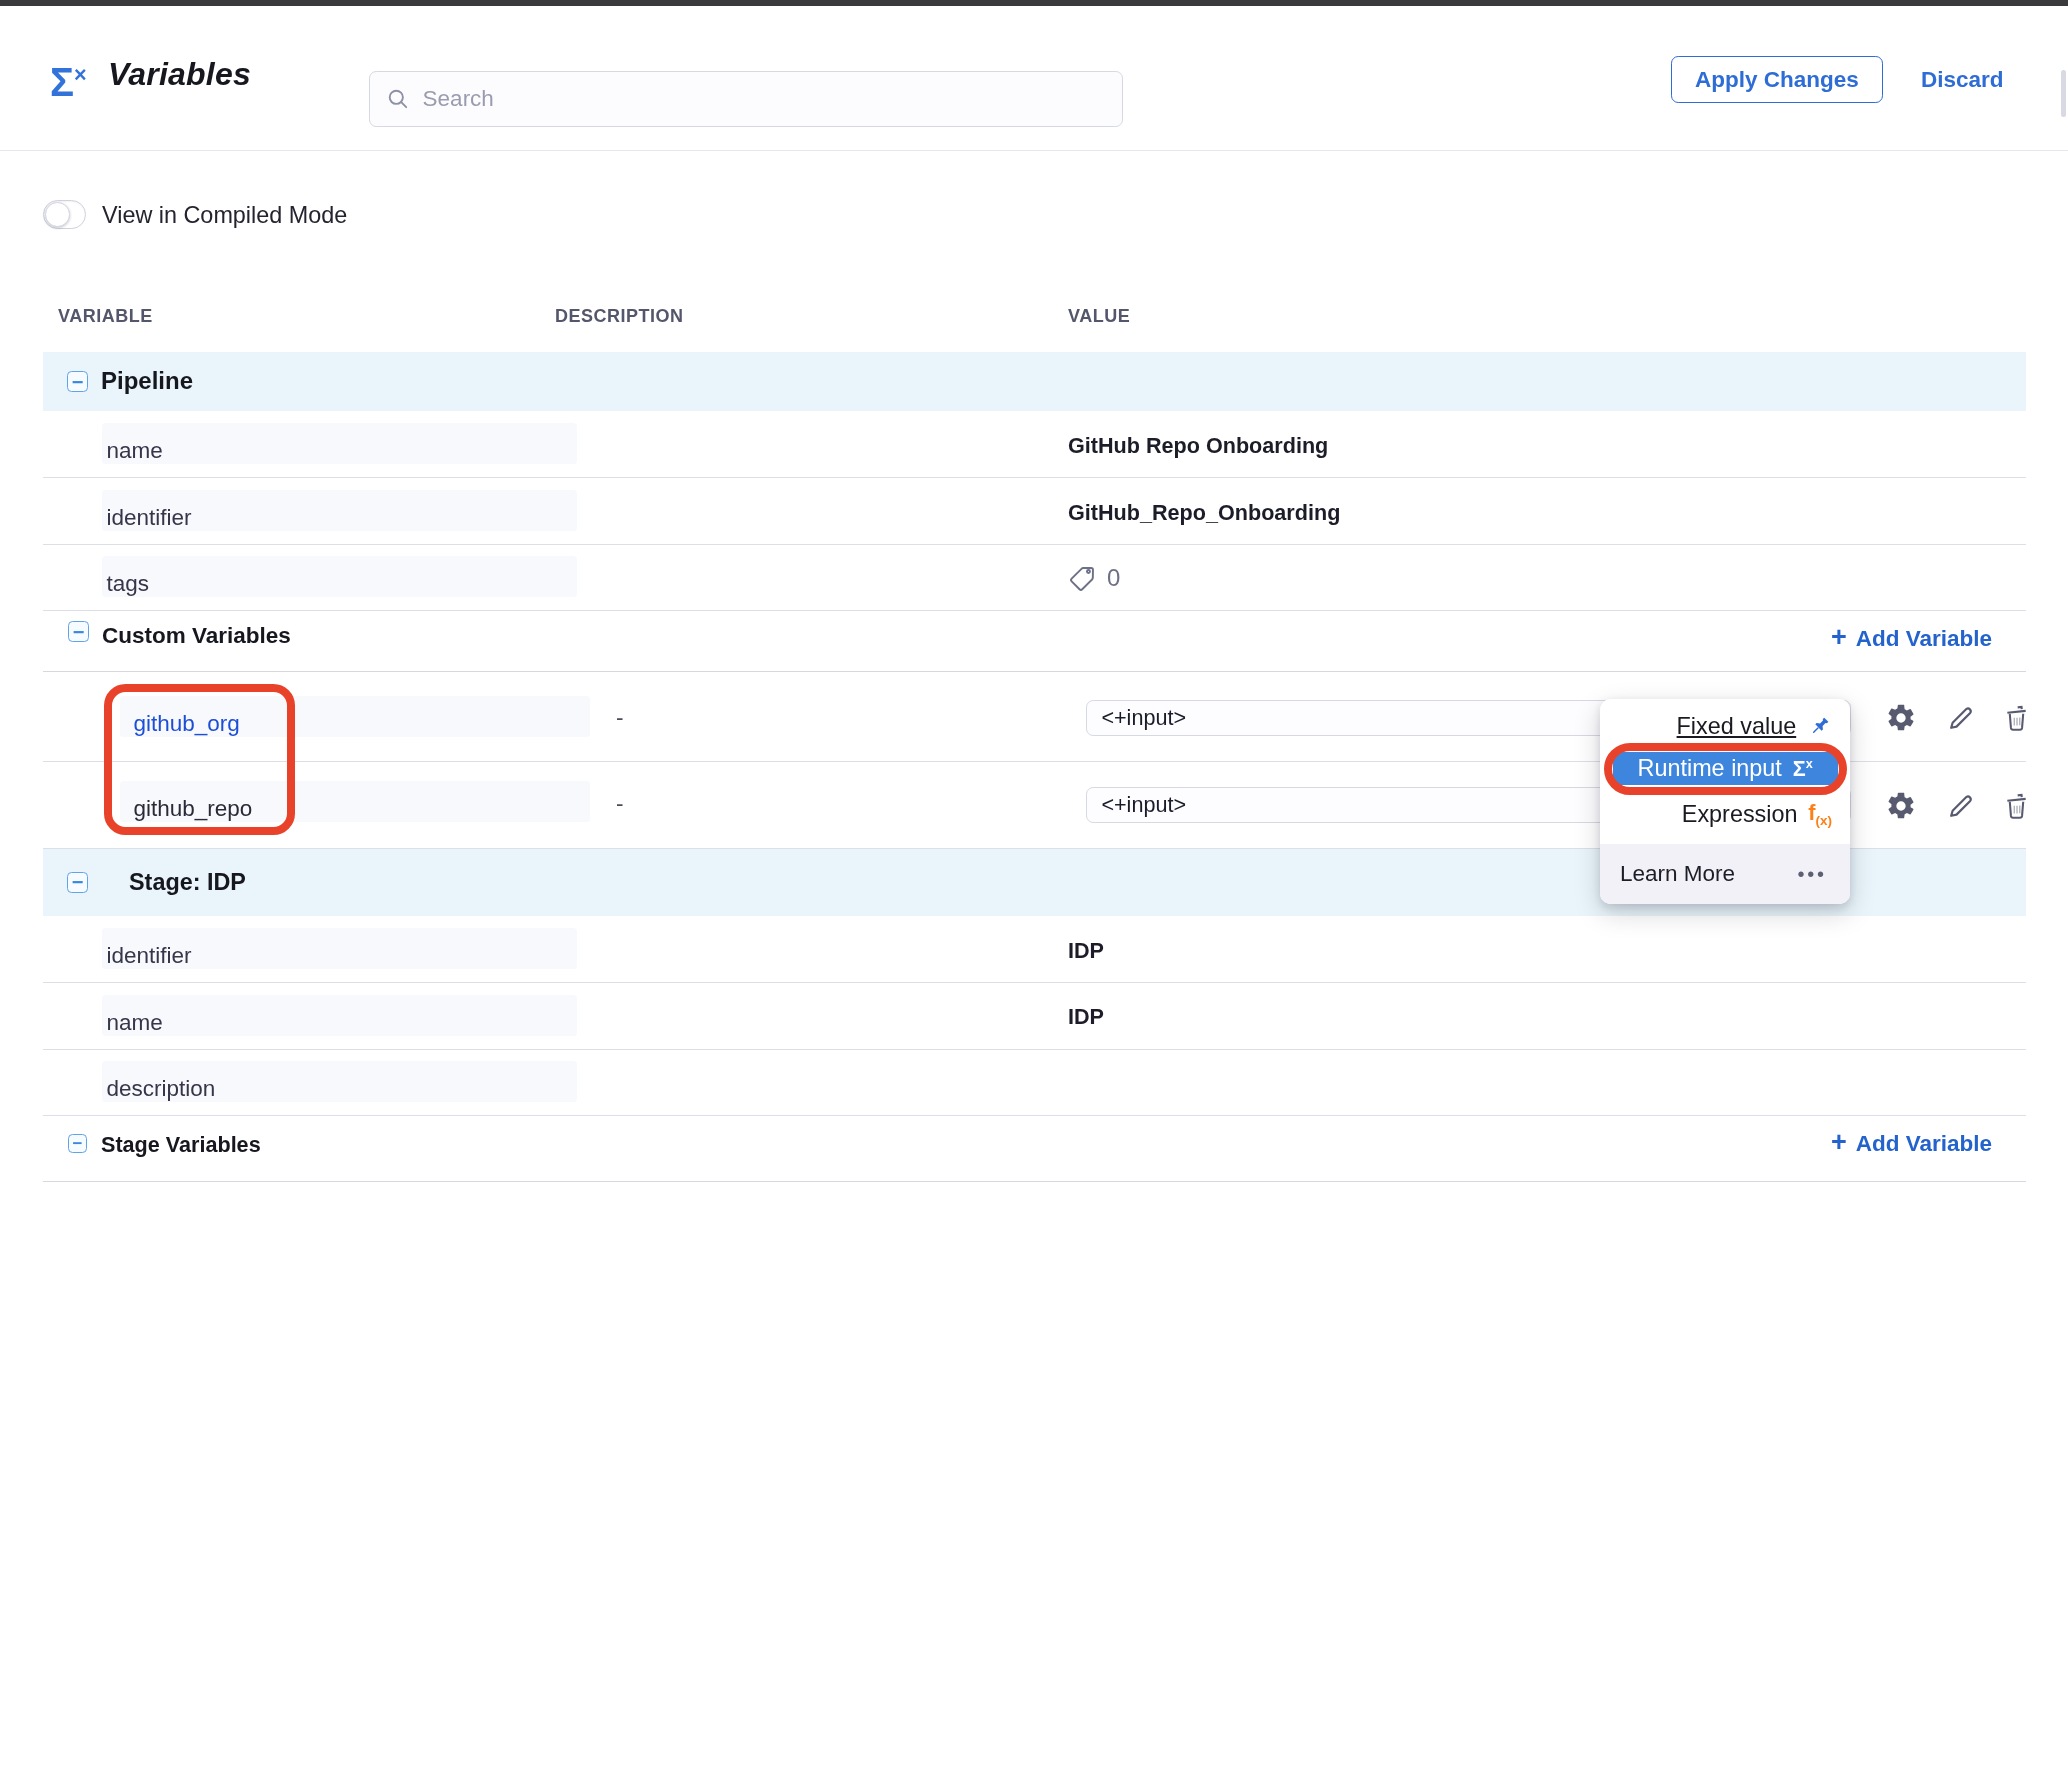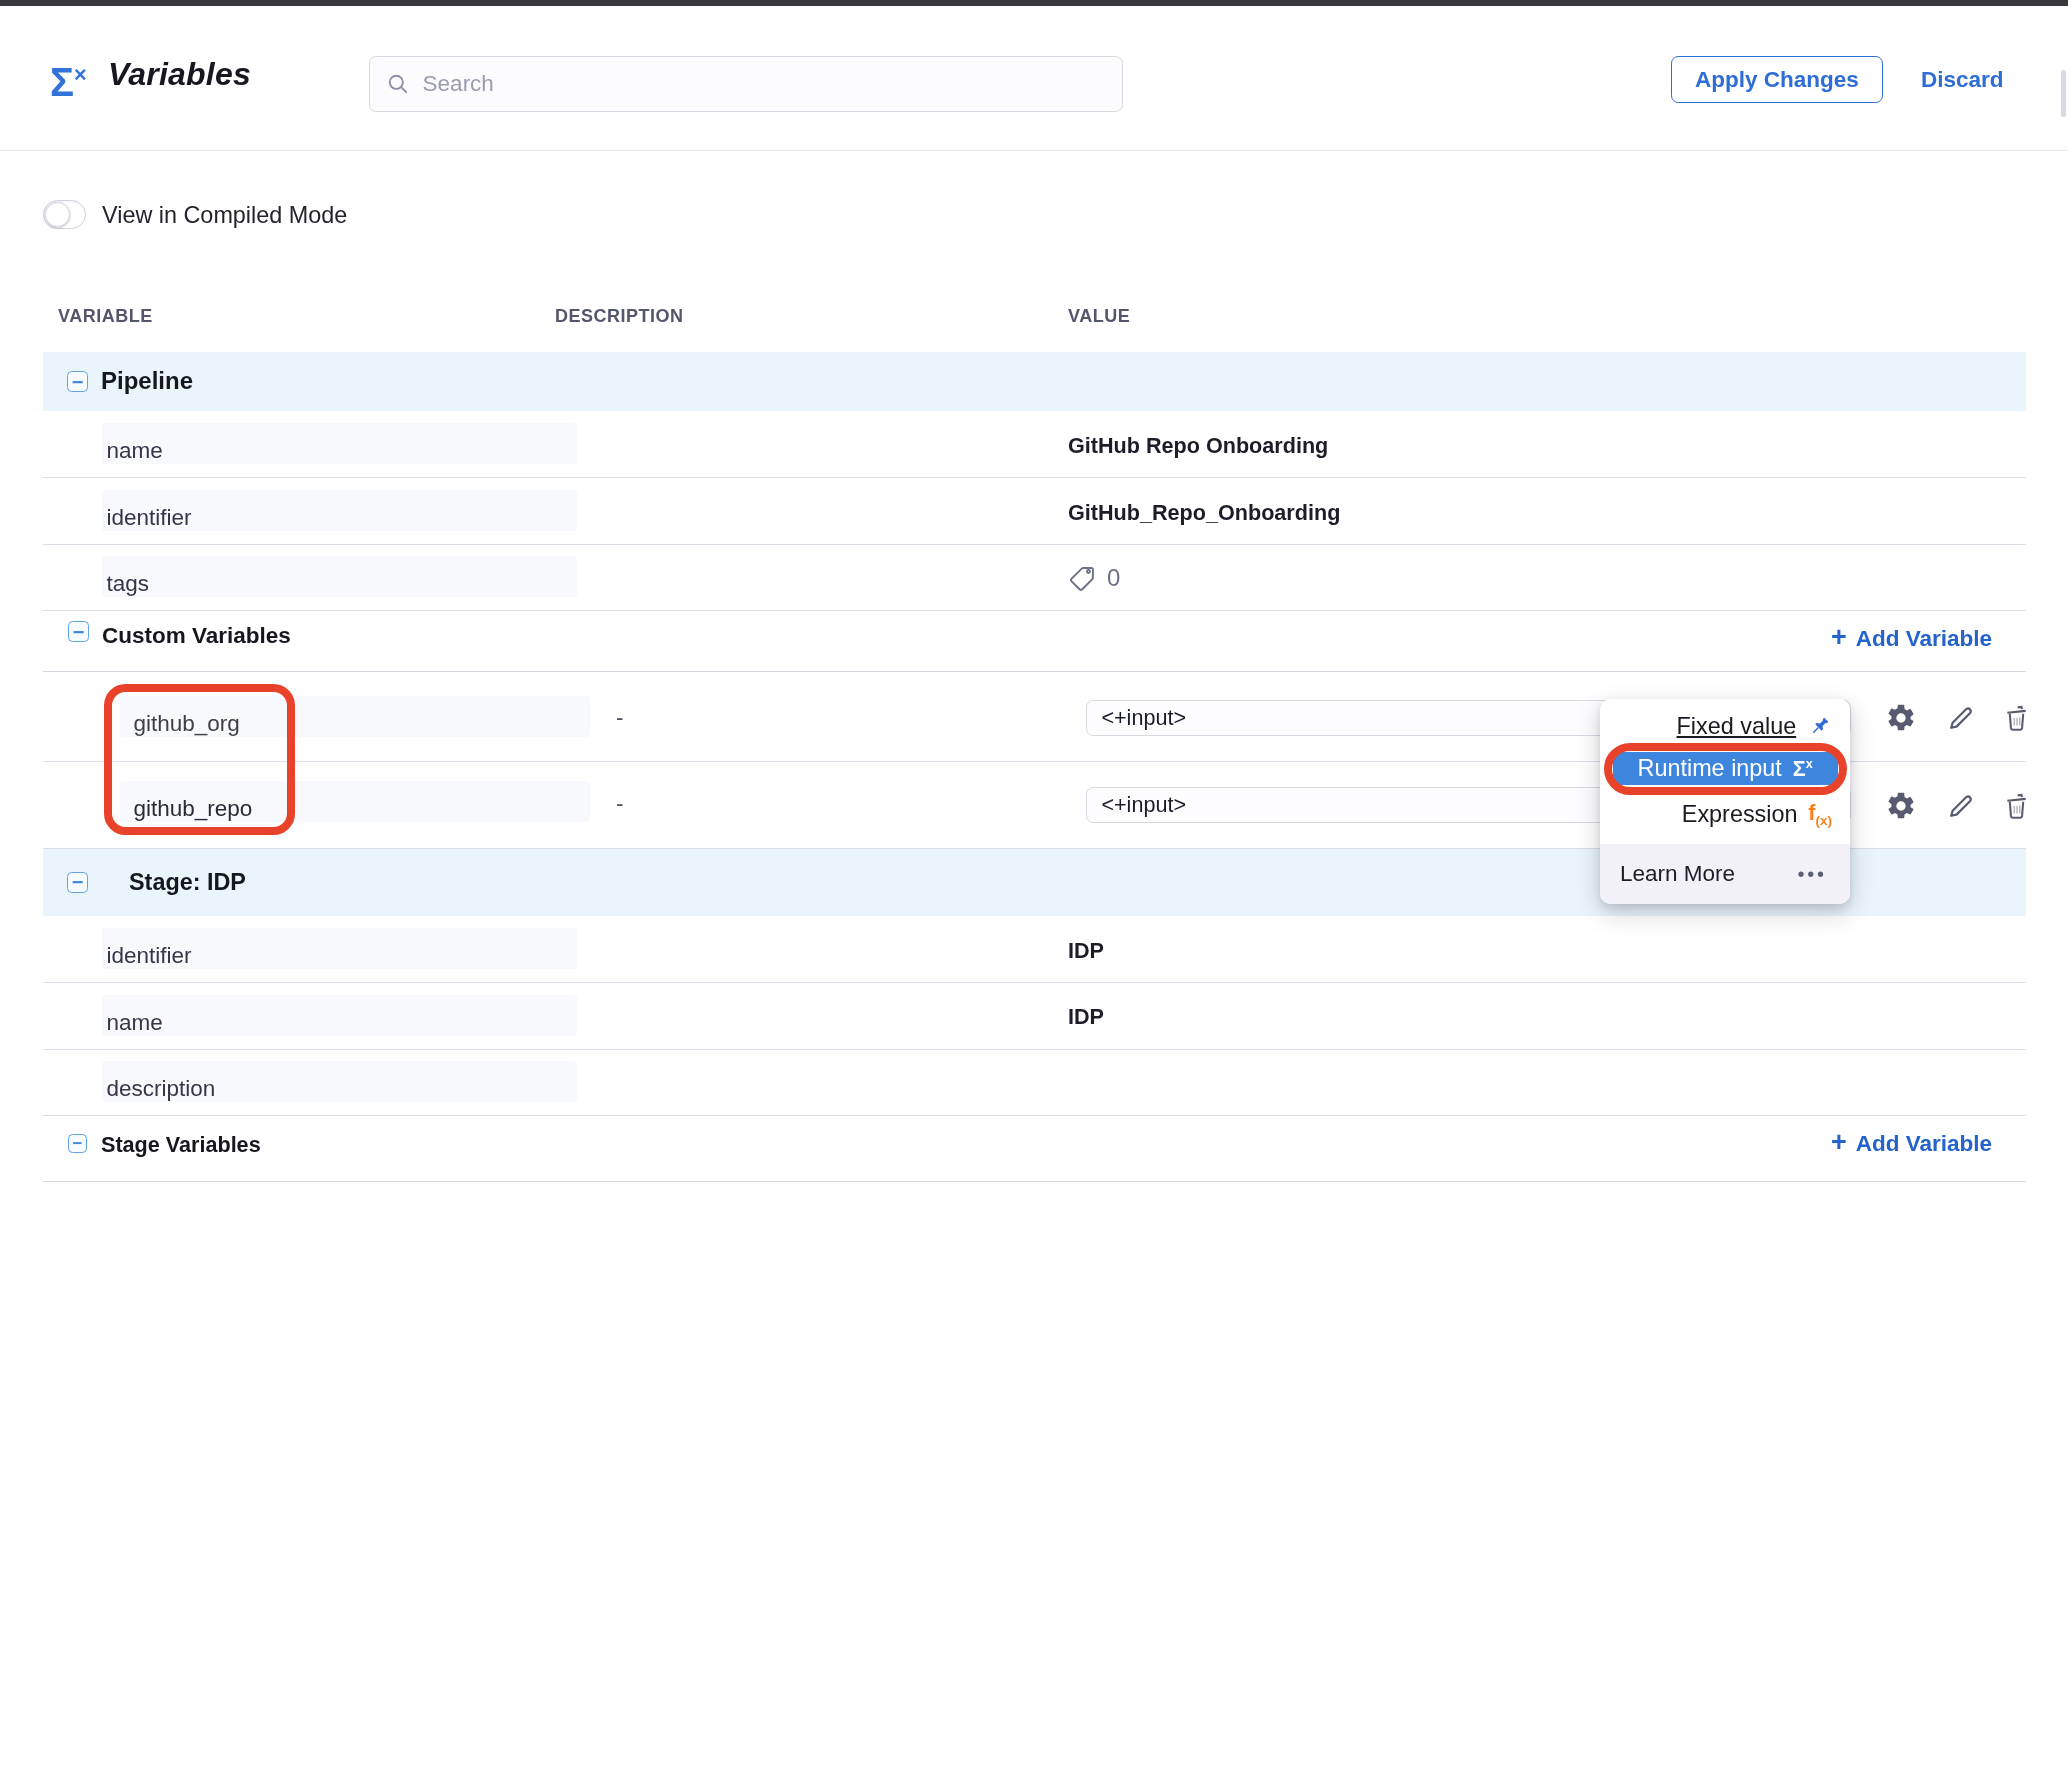--- a/index.html
+++ b/index.html
@@ -9,21 +9,21 @@
   .abs { position:absolute; }
 
   
   .topstrip { left:0; top:0; width:2068px; height:6.3px; background:#3a3a3c; }
 
   
   .appheader { left:0; top:6.3px; width:2068px; height:145px; background:#fff; border-bottom:0.9px solid #e5e6ee; }
   .logo-sigma { left:50px; top:54px; font-size:40px; font-weight:700; color:#3373d9; }
   .logo-sigma sup { font-size:21.6px; font-weight:700; vertical-align:super; }
   .page-title { left:108px; top:50px; font-size:32px; font-weight:700; color:#17181f; letter-spacing:0.2px;font-style:italic; }
-  .searchbox { left:369px; top:50px; width:754px; height:56px; background:#fcfcfe; border:0.9px solid #d6d8e2;
+  .searchbox { left:369px; top:65px; width:754px; height:56px; background:#fcfcfe; border:0.9px solid #d6d8e2;
                border-radius:7.2px; display:flex; align-items:center; padding:0 16px; gap:12.6px; }
   .searchbox input { border:none; outline:none; background:transparent; font-size:22.5px; width:100%;
                      font-family:"Liberation Sans", sans-serif; color:#3a3b4a; }
   .searchbox input::placeholder { color:#999cb0; }
   .btn-apply { left:1671px; top:50px; width:212px; height:47px; border:1.8px solid #2e6cd6; border-radius:7.2px;
                background:#fff; color:#2e6cd6; font-size:22.5px; font-weight:700; display:flex;
                align-items:center; justify-content:center; cursor:pointer; }
   .lnk-discard { left:1921px; top:61px; font-size:22.5px; font-weight:600; color:#2e6cd6; cursor:pointer; }
 
   
@@ -150,21 +150,21 @@
     <span>−</span>
   </div>
 <div class="abs sect-title" style="left:102px; top:623px; font-size:22.5px;">Custom Variables</div>
 <div class="abs add-var" style="right:76px; top:625px;">
   <span class="plus">+</span>
   <span>Add Variable</span>
 </div>
 <div class="abs divider" style="top:671px; background:#d6d7e1;"></div>
 
 <div class="abs label-pill" style="left:120px; top:696px; width:470px;">
-  <span class="row-label" style="padding-left:9px; color:#404040;">github_org</span>
+  <span class="row-label" style="padding-left:9px; color:#1d4ed8;">github_org</span>
 </div>
 <div class="abs dash" style="left:616px; top:705px;">-</div>
 <div class="abs input-box" style="left:1086px; top:700px;">&lt;+input&gt;</div>
 <div class="abs icon-btn" style="left:1885px; top:702px;">
   <svg width="32" height="32" viewBox="0 0 24 24" fill="#585a70">
       <path d="M19.14 12.94a7 7 0 0 0 .06-.94 7 7 0 0 0-.06-.94l2.03-1.58a.5.5 0 0 0 .12-.64l-1.92-3.32a.5.5 0 0 0-.61-.22l-2.39 1a7.3 7.3 0 0 0-1.63-.94l-.36-2.54A.5.5 0 0 0 13.89 2h-3.78a.5.5 0 0 0-.49.42l-.36 2.54a7.3 7.3 0 0 0-1.63.94l-2.39-1a.5.5 0 0 0-.61.22L2.71 8.44a.5.5 0 0 0 .12.64l2.03 1.58a7 7 0 0 0-.06.94 7 7 0 0 0 .06.94l-2.03 1.58a.5.5 0 0 0-.12.64l1.92 3.32a.5.5 0 0 0 .61.22l2.39-1a7.3 7.3 0 0 0 1.63.94l.36 2.54a.5.5 0 0 0 .49.42h3.78a.5.5 0 0 0 .49-.42l.36-2.54a7.3 7.3 0 0 0 1.63-.94l2.39 1a.5.5 0 0 0 .61-.22l1.92-3.32a.5.5 0 0 0-.12-.64ZM12 15.5A3.5 3.5 0 1 1 15.5 12 3.5 3.5 0 0 1 12 15.5Z"></path>
     </svg>
 </div>
 <div class="abs icon-btn" style="left:1944px; top:702px;">
   <svg width="31" height="31" viewBox="0 0 24 24" fill="none" stroke="#585a70" stroke-width="1.7" stroke-linejoin="round">

